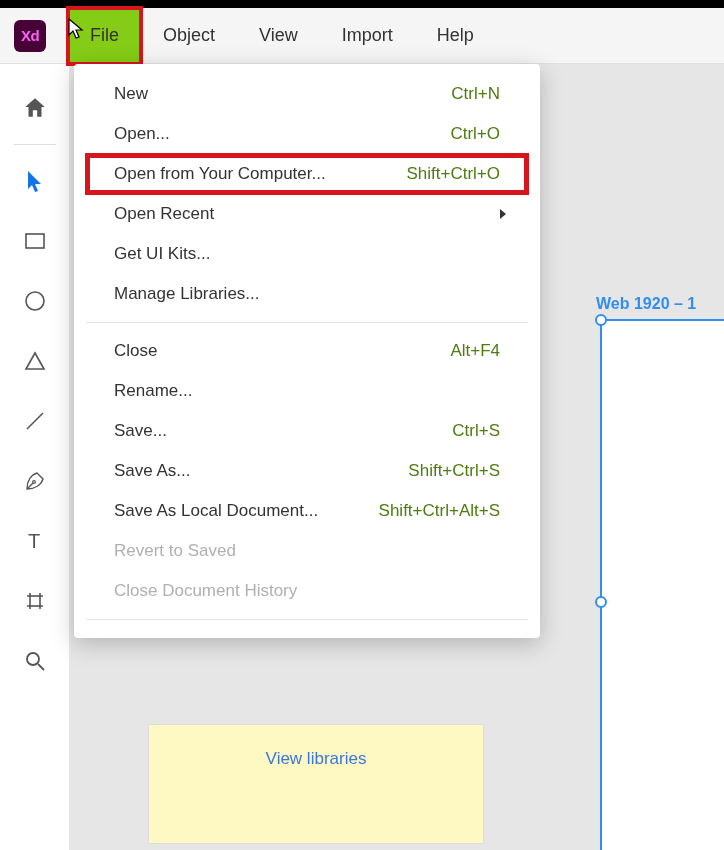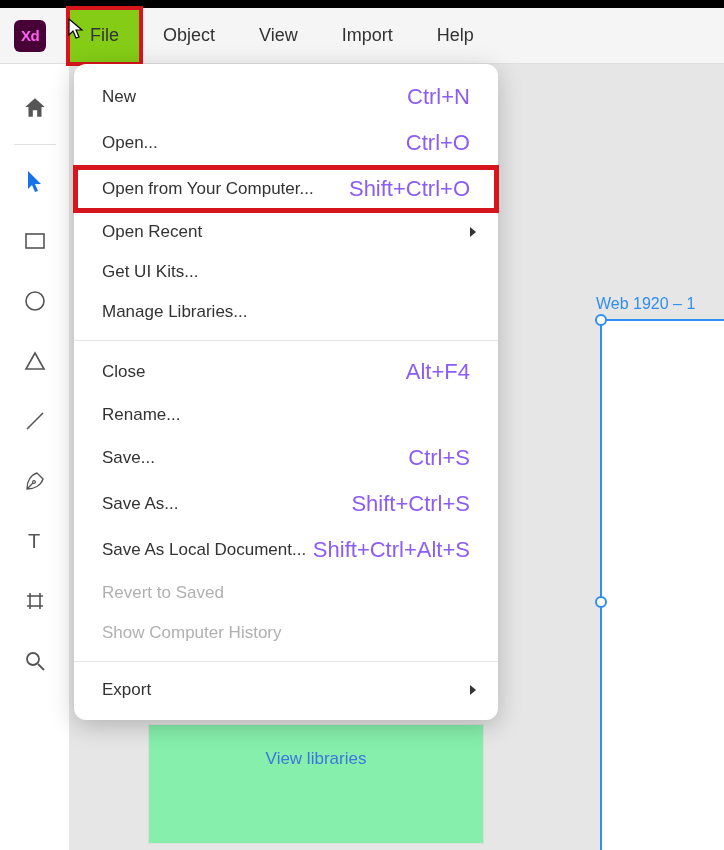--- a/index.html
+++ b/index.html
@@ -71,75 +71,76 @@
     .canvas-area {
       flex: 1;
       background: #e6e6e6;
       position: relative;
     }
 
     .dropdown {
       position: absolute;
       left: 74px;
       top: 64px;
-      width: 424px;
+      width: 466px;
       background: #ffffff;
       box-shadow: 0 6px 24px rgba(0,0,0,.22);
-      border-radius: 12px;
+      border-radius: 4px;
       z-index: 15;
-      padding: 10px 0;
+      padding: 10px 12px;
     }
     .dd-row {
       display: flex;
       align-items: center;
       justify-content: space-between;
       padding: 10px 28px;
       font-size: 17px;
       color: #333;
       cursor: pointer;
       position: relative;
     }
     .dd-row.disabled { color: #b0b0b0; cursor: default; }
-    .dd-row .shortcut { color: #8b5cf6; font-size: 22px; }
+    .dd-row .shortcut { color: #4d7c0f; font-size: 17px; }
     .dd-sep { height: 1px; background: #e5e5e5; margin: 8px 0; }
     .submenu-arrow { position: absolute; right: 20px; }
     .dd-row.highlighted { outline: 5px solid #d6161c; outline-offset: -4px; gap: 19px; }
 
     .artboard {
       position: absolute;
       left: 530px;
       top: 255px;
       width: 194px;
       height: 565px;
       background: #fff;
       border: 2px solid #2f8ef0;
     }
     .artboard-label {
       position: absolute;
       top: -26px; left: -6px;
       font-size: 16px;
       color: #2f8ef0;
+      font-weight: bold;
     }
     .handle {
       position: absolute;
       width: 12px; height: 12px;
       background: #fff;
       border: 2px solid #2f8ef0;
       border-radius: 50%;
     }
     .handle.tl { left: -7px; top: -7px; }
     .handle.ml { left: -7px; top: 50%; transform: translateY(-50%); }
 
     .lib-panel {
       position: absolute;
       left: 78px;
       top: 660px;
       width: 336px;
       height: 120px;
-      background: #86efac;
+      background: #fef9c3;
       border: 1px solid #ddd;
       display: flex;
       align-items: flex-start;
       justify-content: center;
       padding-top: 24px;
     }
     .lib-link { color: #3a77de; font-size: 17px; cursor: pointer; }
   </style>
 </head>
 <body>
@@ -288,24 +289,18 @@
     <span class="shortcut">Shift+Ctrl+S</span>
   </div>
   <div class="dd-row">
     <span>Save As Local Document...</span>
     <span class="shortcut">Shift+Ctrl+Alt+S</span>
   </div>
   <div class="dd-row disabled">
     <span>Revert to Saved</span>
   </div>
   <div class="dd-row disabled">
-    <span>Show Computer History</span>
+    <span>Close Document History</span>
   </div>
 
   <div class="dd-sep"></div>
 
-  <div class="dd-row">
-    <span>Export</span>
-    <svg class="submenu-arrow" width="10" height="12" viewBox="0 0 10 12">
-        <path d="M2 1 L8 6 L2 11 Z" fill="#333"></path>
-      </svg>
-  </div>
 </div>
 
 </body></html>

